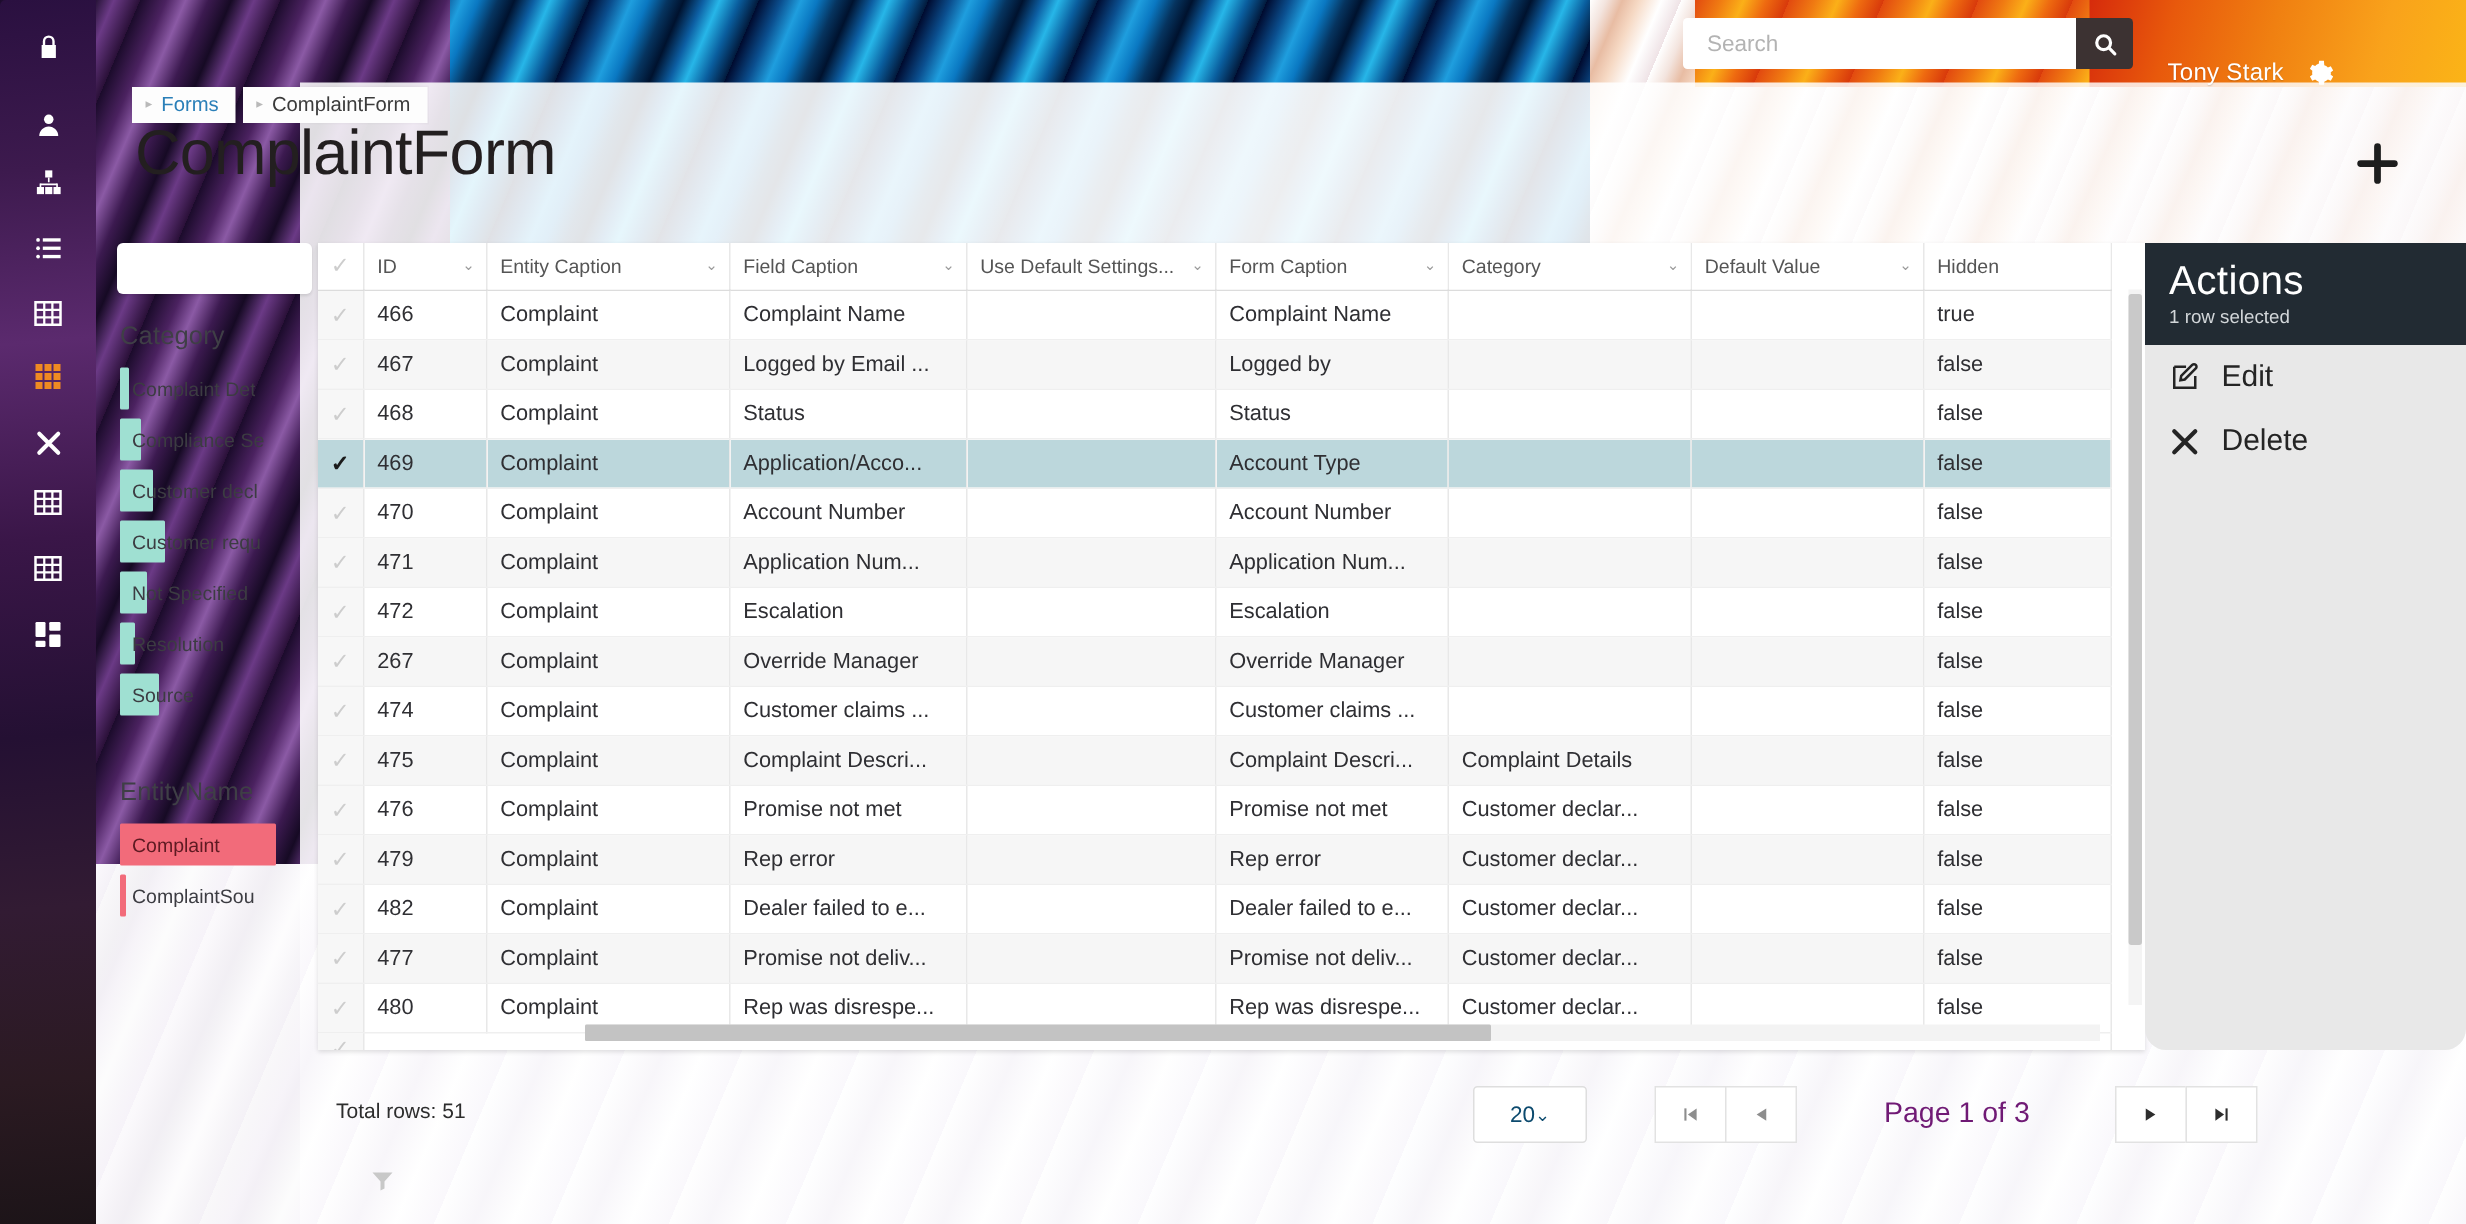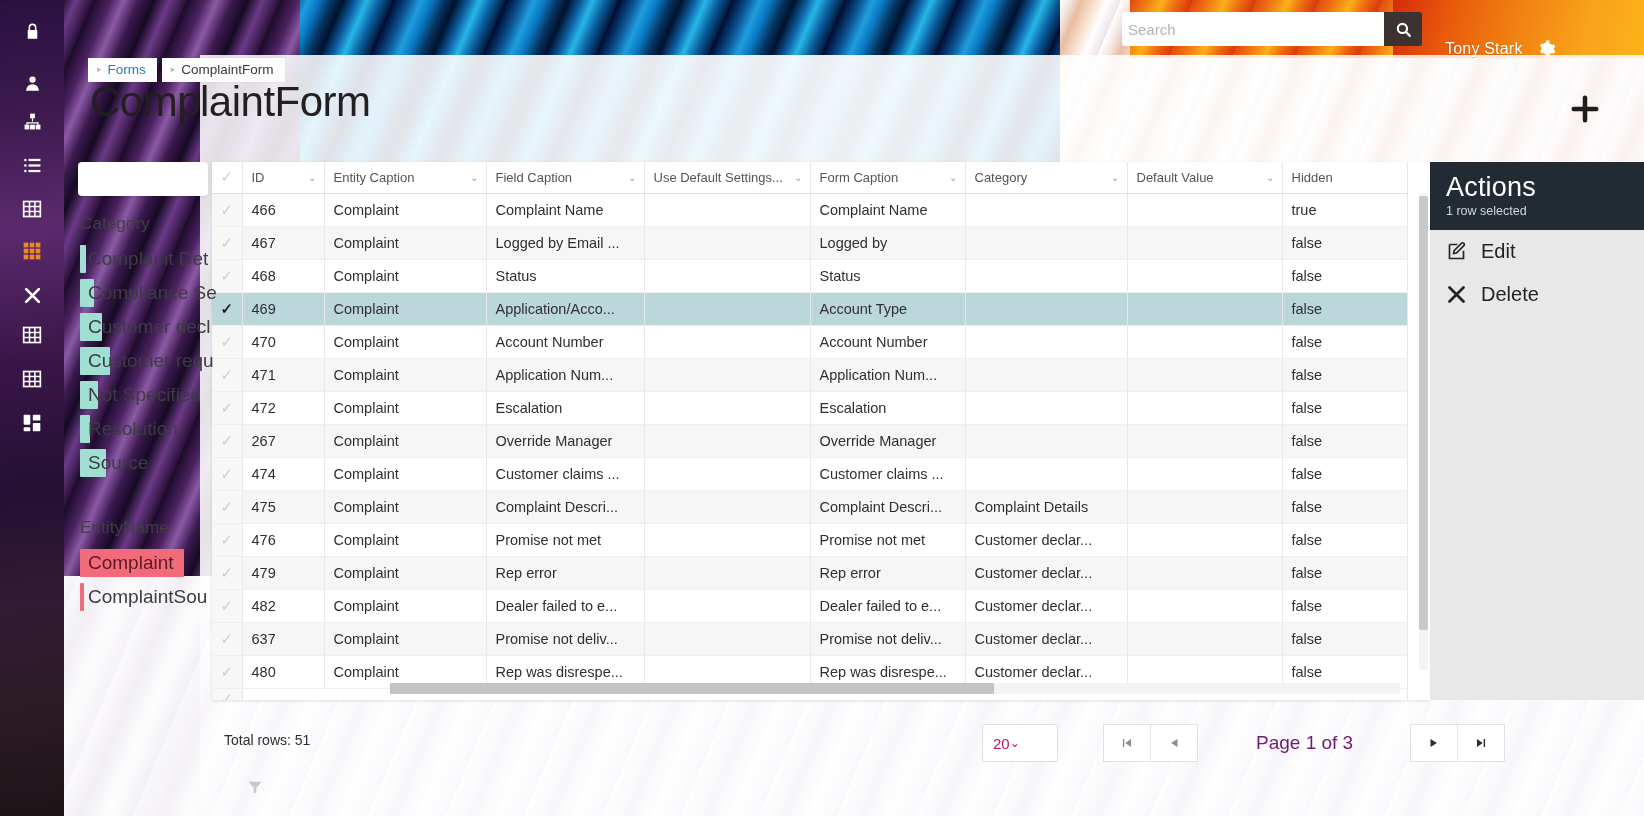--- a/index.html
+++ b/index.html
@@ -79,21 +79,21 @@
   .header {
     position: absolute; left: 0; top: 0; width: 1644px; height: 58px; z-index: 25;
     pointer-events: none;
   }
   .search-wrap {
     position: absolute; left: 1122px; top: 12px; width: 300px; height: 34px;
     display: flex; pointer-events: auto;
   }
   .search-input {
     flex: 1; height: 34px; border: none; outline: none;
-    background: #ffffff; padding: 0 6px;
+    background: #ffffff; padding: 0 16px;
     font-family: "Liberation Sans", sans-serif; font-size: 15px; color: #444;
     border-radius: 3px 0 0 3px;
   }
   .search-input::placeholder { color: #b3b3b3; }
   .search-btn {
     width: 38px; height: 34px; border: none; background: #3c3232;
     color: #fff; cursor: pointer; border-radius: 0 3px 3px 0;
     display: flex; align-items: center; justify-content: center;
   }
   .user-area {
@@ -151,21 +151,21 @@
   .facet-item {
     position: relative; height: 34px; display: flex; align-items: center;
     padding-left: 12px; cursor: pointer;
   }
   .facet-bar {
     position: absolute; left: 4px; top: 3px; bottom: 3px;
     background: #9fe0d2; border-radius: 1px;
   }
   .facet-bar.pink { background: #f26b7a; }
   .facet-label {
-    position: relative; z-index: 2; font-size: 19px; color: #3c3c42;
+    position: relative; z-index: 2; font-size: 13px; color: #3c3c42;
     white-space: nowrap; overflow: hidden;
   }
   .facet-label.onpink { color: #5e1a22; }
   .facet-spacer { height: 38px; }
   .funnel-btn {
     position: absolute; left: 176px; bottom: 14px; width: 30px; height: 30px;
     display: flex; align-items: center; justify-content: center;
     color: #c8c8c8; cursor: pointer; z-index: 14;
   }
 
@@ -219,43 +219,43 @@
     background: #f4f4f4;
   }
   .vscroll-thumb {
     position: absolute; right: 2px; top: 34px; width: 9px; height: 434px;
     background: #c9c9c9; border-radius: 2px; cursor: pointer;
   }
 
   
   .actions {
     position: absolute; left: 1366px; top: 112px; width: 214px; height: 538px;
-    background: #e8e8e8; z-index: 14;
+    background: #e8e8e8; z-index: 14; border-radius: 14px;
   }
   .actions-head {
     background: #222b33; color: #fff; padding: 10px 16px 12px 16px;
   }
   .actions-title { font-size: 27px; font-weight: 400; letter-spacing: .2px; }
   .actions-sub { font-size: 12.5px; color: #d2d6d9; margin-top: 1px; }
   .action-row {
     display: flex; align-items: center; gap: 14px;
     padding: 10px 16px; cursor: pointer; color: #242424;
   }
   .action-row .alabel { font-size: 20px; }
 
   
   .footer {
     position: absolute; left: 148px; top: 660px; width: 1432px; height: 68px; z-index: 12;
   }
   .total-rows { position: absolute; left: 12px; top: 22px; font-size: 14px; color: #2d2d2d; }
   .pager { position: absolute; left: 770px; top: 14px; display: flex; align-items: center; gap: 0; }
   .page-size {
     width: 76px; height: 38px; background: #fff; border: 1px solid #dedede;
-    border-radius: 3px; display: flex; align-items: center; justify-content: flex-start;
-    padding: 0 10px; font-size: 15px; color: #be185d; cursor: pointer; margin-right: 46px;
+    border-radius: 3px; display: flex; align-items: center; justify-content: center;
+    padding: 0 10px; font-size: 15px; color: #0c4a6e; cursor: pointer; margin-right: 46px;
   }
   .pbtn {
     width: 48px; height: 38px; background: #fff; border: 1px solid #e2e2e2;
     display: flex; align-items: center; justify-content: center; cursor: pointer;
     color: #8d8d8d; margin-left: -1px;
   }
   .pbtn.active { color: #2d2d2d; }
   .page-label { font-size: 19px; color: #701a75; margin: 0 58px; white-space: nowrap; }
   .pgroup-right { display: flex; margin-left: 0; }
 </style>
@@ -636,21 +636,21 @@
             <td>Complaint</td>
             <td>Dealer failed to e...</td>
             <td></td>
             <td>Dealer failed to e...</td>
             <td>Customer declar...</td>
             <td></td>
             <td>false</td>
           </tr>
           <tr>
             <td class="col-check"><span class="chk">✓</span></td>
-            <td>637</td>
+            <td>477</td>
             <td>Complaint</td>
             <td>Promise not deliv...</td>
             <td></td>
             <td>Promise not deliv...</td>
             <td>Customer declar...</td>
             <td></td>
             <td>false</td>
           </tr>
           <tr>
             <td class="col-check"><span class="chk">✓</span></td>

